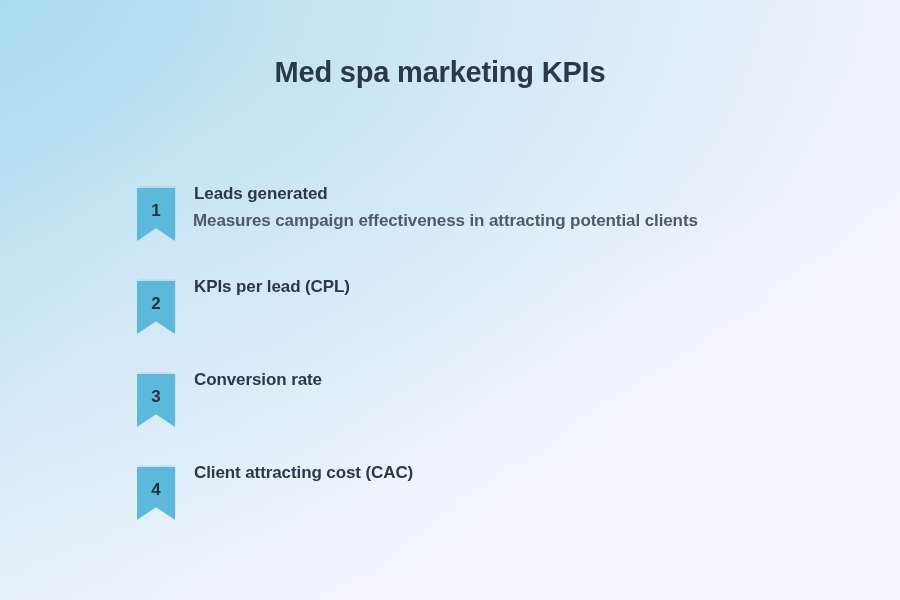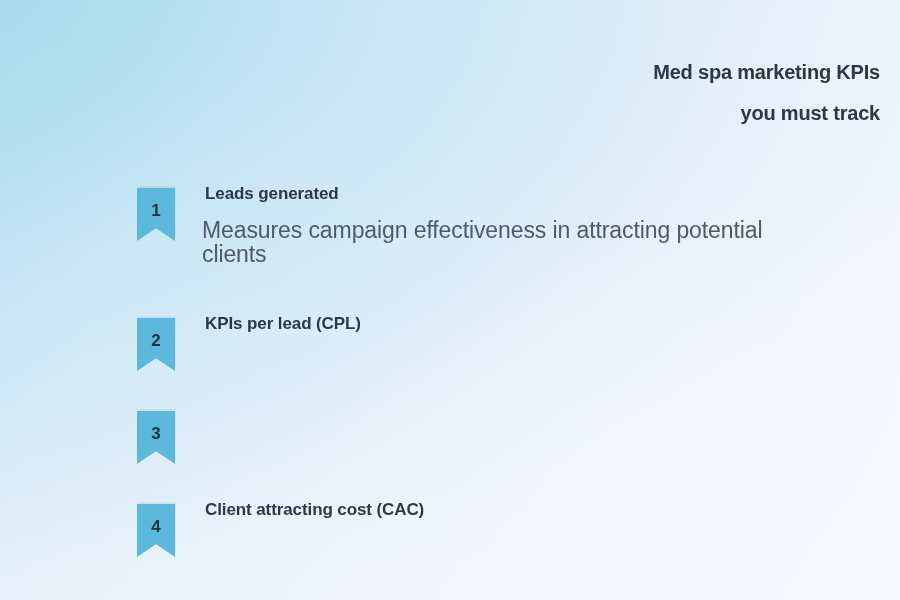--- a/index.html
+++ b/index.html
@@ -36,23 +36,23 @@
         rgba(247,248,254,0.70) 100%);
     pointer-events: none;
   }
 
   
   .title {
     position: absolute;
     top: 52px;
     left: 0;
     width: 880px;
-    text-align: right;
+    text-align: center;
     color: #2c3748;
-    font-size: 20px;
+    font-size: 29px;
     font-weight: bold;
     line-height: 41px;
     letter-spacing: -0.2px;
   }
   .title .line {
     display: block;
   }
 
   
   .kpi-list {
@@ -121,40 +121,39 @@
   
   .kpi-text {
     padding-top: 0;
   }
   .kpi-heading {
     color: #2c3748;
     font-size: 17px;
     font-weight: bold;
     line-height: 23px;
     letter-spacing: -0.1px;
-    margin: 0 0 2px 16px;
+    margin: 0 0 2px 5px;
   }
   .kpi-desc {
     color: #4f5a68;
-    font-size: 23px;
-    font-weight: normal;
+    font-size: 17px;
+    font-weight: bold;
     line-height: 24px;
     letter-spacing: -0.1px;
-    margin: 13px;
+    margin: 4px;
   }
 </style>
 </head>
 <body>
 
 <div class="canvas">
   <div class="bg-sheen"></div>
 
   <div class="title">
     <span class="line">Med spa marketing KPIs</span>
-    <span class="line">you must track</span>
   </div>
 
   <div class="kpi-list">
 
     <div class="kpi-item">
       <div class="badge-wrap">
         <div class="badge-shadow"></div>
         <div class="badge">
           <span class="badge-num">1</span>
         </div>
@@ -178,20 +177,21 @@
     </div>
 
     <div class="kpi-item">
       <div class="badge-wrap">
         <div class="badge-shadow"></div>
         <div class="badge">
           <span class="badge-num">3</span>
         </div>
       </div>
       <div class="kpi-text">
+        <p class="kpi-heading">Conversion rate</p>
       </div>
     </div>
 
     <div class="kpi-item">
       <div class="badge-wrap">
         <div class="badge-shadow"></div>
         <div class="badge">
           <span class="badge-num">4</span>
         </div>
       </div>

